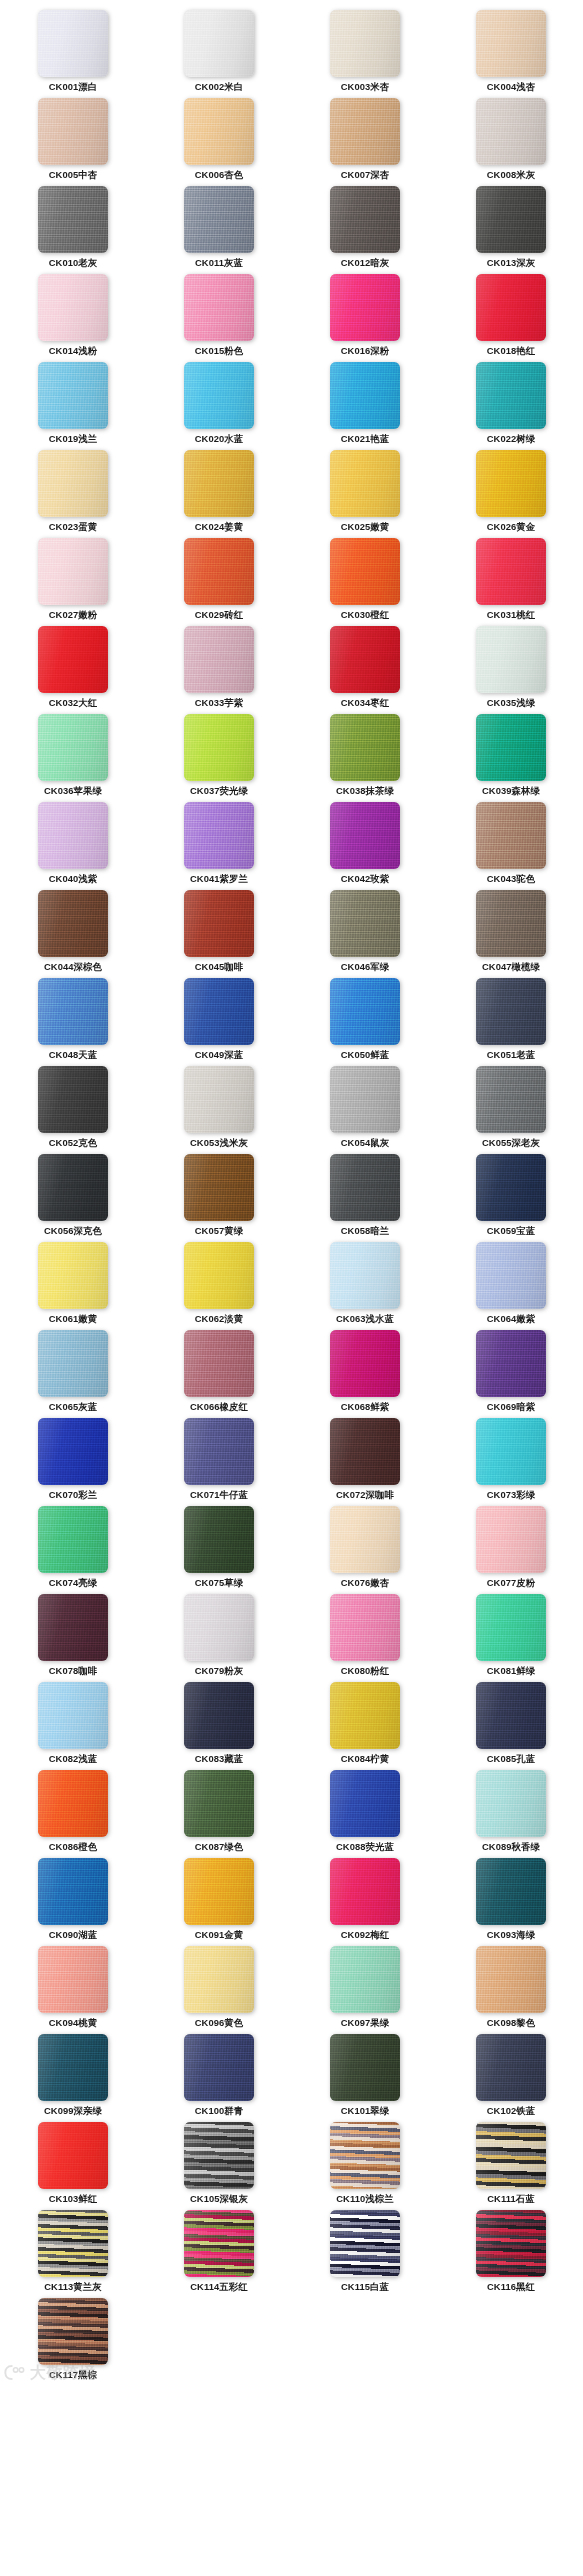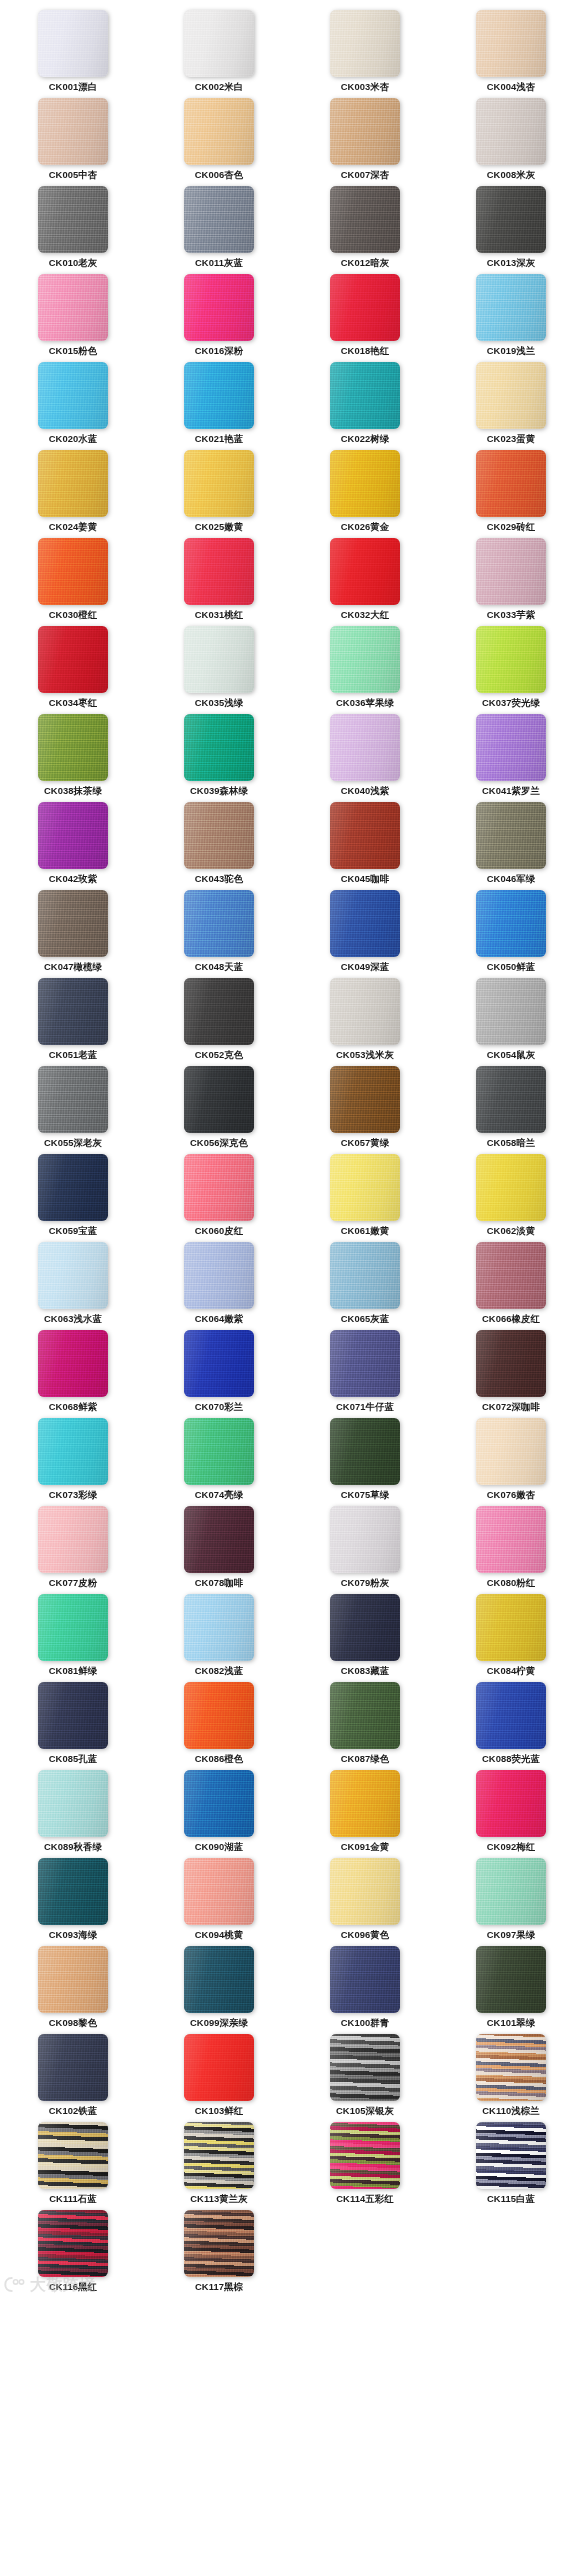--- a/index.html
+++ b/index.html
@@ -186,20 +186,26 @@
         <div class="label">CK012暗灰</div>
       </div>
       <div class="cell">
         <div class="swatch-wrap">
           <div class="swatch" style="background: rgb(70, 70, 68);"></div>
         </div>
         <div class="label">CK013深灰</div>
       </div>
       <div class="cell">
         <div class="swatch-wrap">
+          <div class="swatch" style="background: rgb(246, 211, 221);"></div>
+        </div>
+        <div class="label">CK014浅粉</div>
+      </div>
+      <div class="cell">
+        <div class="swatch-wrap">
           <div class="swatch" style="background: rgb(244, 148, 185);"></div>
         </div>
         <div class="label">CK015粉色</div>
       </div>
       <div class="cell">
         <div class="swatch-wrap">
           <div class="swatch" style="background: rgb(244, 47, 124);"></div>
         </div>
         <div class="label">CK016深粉</div>
       </div>
@@ -252,20 +258,26 @@
         <div class="label">CK025嫩黄</div>
       </div>
       <div class="cell">
         <div class="swatch-wrap">
           <div class="swatch" style="background: rgb(232, 182, 26);"></div>
         </div>
         <div class="label">CK026黄金</div>
       </div>
       <div class="cell">
         <div class="swatch-wrap">
+          <div class="swatch" style="background: rgb(246, 216, 221);"></div>
+        </div>
+        <div class="label">CK027嫩粉</div>
+      </div>
+      <div class="cell">
+        <div class="swatch-wrap">
           <div class="swatch" style="background: rgb(225, 88, 47);"></div>
         </div>
         <div class="label">CK029砖红</div>
       </div>
       <div class="cell">
         <div class="swatch-wrap">
           <div class="swatch" style="background: rgb(241, 90, 34);"></div>
         </div>
         <div class="label">CK030橙红</div>
       </div>
@@ -342,20 +354,26 @@
         <div class="label">CK042玫紫</div>
       </div>
       <div class="cell">
         <div class="swatch-wrap">
           <div class="swatch" style="background: rgb(169, 130, 108);"></div>
         </div>
         <div class="label">CK043驼色</div>
       </div>
       <div class="cell">
         <div class="swatch-wrap">
+          <div class="swatch" style="background: rgb(109, 68, 48);"></div>
+        </div>
+        <div class="label">CK044深棕色</div>
+      </div>
+      <div class="cell">
+        <div class="swatch-wrap">
           <div class="swatch" style="background: rgb(161, 54, 38);"></div>
         </div>
         <div class="label">CK045咖啡</div>
       </div>
       <div class="cell">
         <div class="swatch-wrap">
           <div class="swatch" style="background: rgb(124, 121, 99);"></div>
         </div>
         <div class="label">CK046军绿</div>
       </div>
@@ -432,26 +450,20 @@
         <div class="label">CK058暗兰</div>
       </div>
       <div class="cell">
         <div class="swatch-wrap">
           <div class="swatch" style="background: rgb(34, 48, 79);"></div>
         </div>
         <div class="label">CK059宝蓝</div>
       </div>
       <div class="cell">
         <div class="swatch-wrap">
-          <div class="swatch" style="background: rgb(249, 116, 135);"></div>
-        </div>
-        <div class="label">CK060皮红</div>
-      </div>
-      <div class="cell">
-        <div class="swatch-wrap">
           <div class="swatch" style="background: rgb(244, 228, 110);"></div>
         </div>
         <div class="label">CK061嫩黄</div>
       </div>
       <div class="cell">
         <div class="swatch-wrap">
           <div class="swatch" style="background: rgb(236, 214, 63);"></div>
         </div>
         <div class="label">CK062淡黄</div>
       </div>
@@ -477,20 +489,26 @@
         <div class="swatch-wrap">
           <div class="swatch" style="background: rgb(176, 106, 118);"></div>
         </div>
         <div class="label">CK066橡皮红</div>
       </div>
       <div class="cell">
         <div class="swatch-wrap">
           <div class="swatch" style="background: rgb(201, 18, 112);"></div>
         </div>
         <div class="label">CK068鲜紫</div>
+      </div>
+      <div class="cell">
+        <div class="swatch-wrap">
+          <div class="swatch" style="background: rgb(91, 55, 137);"></div>
+        </div>
+        <div class="label">CK069暗紫</div>
       </div>
       <div class="cell">
         <div class="swatch-wrap">
           <div class="swatch" style="background: rgb(30, 51, 176);"></div>
         </div>
         <div class="label">CK070彩兰</div>
       </div>
       <div class="cell">
         <div class="swatch-wrap">
           <div class="swatch" style="background: rgb(81, 83, 140);"></div>

